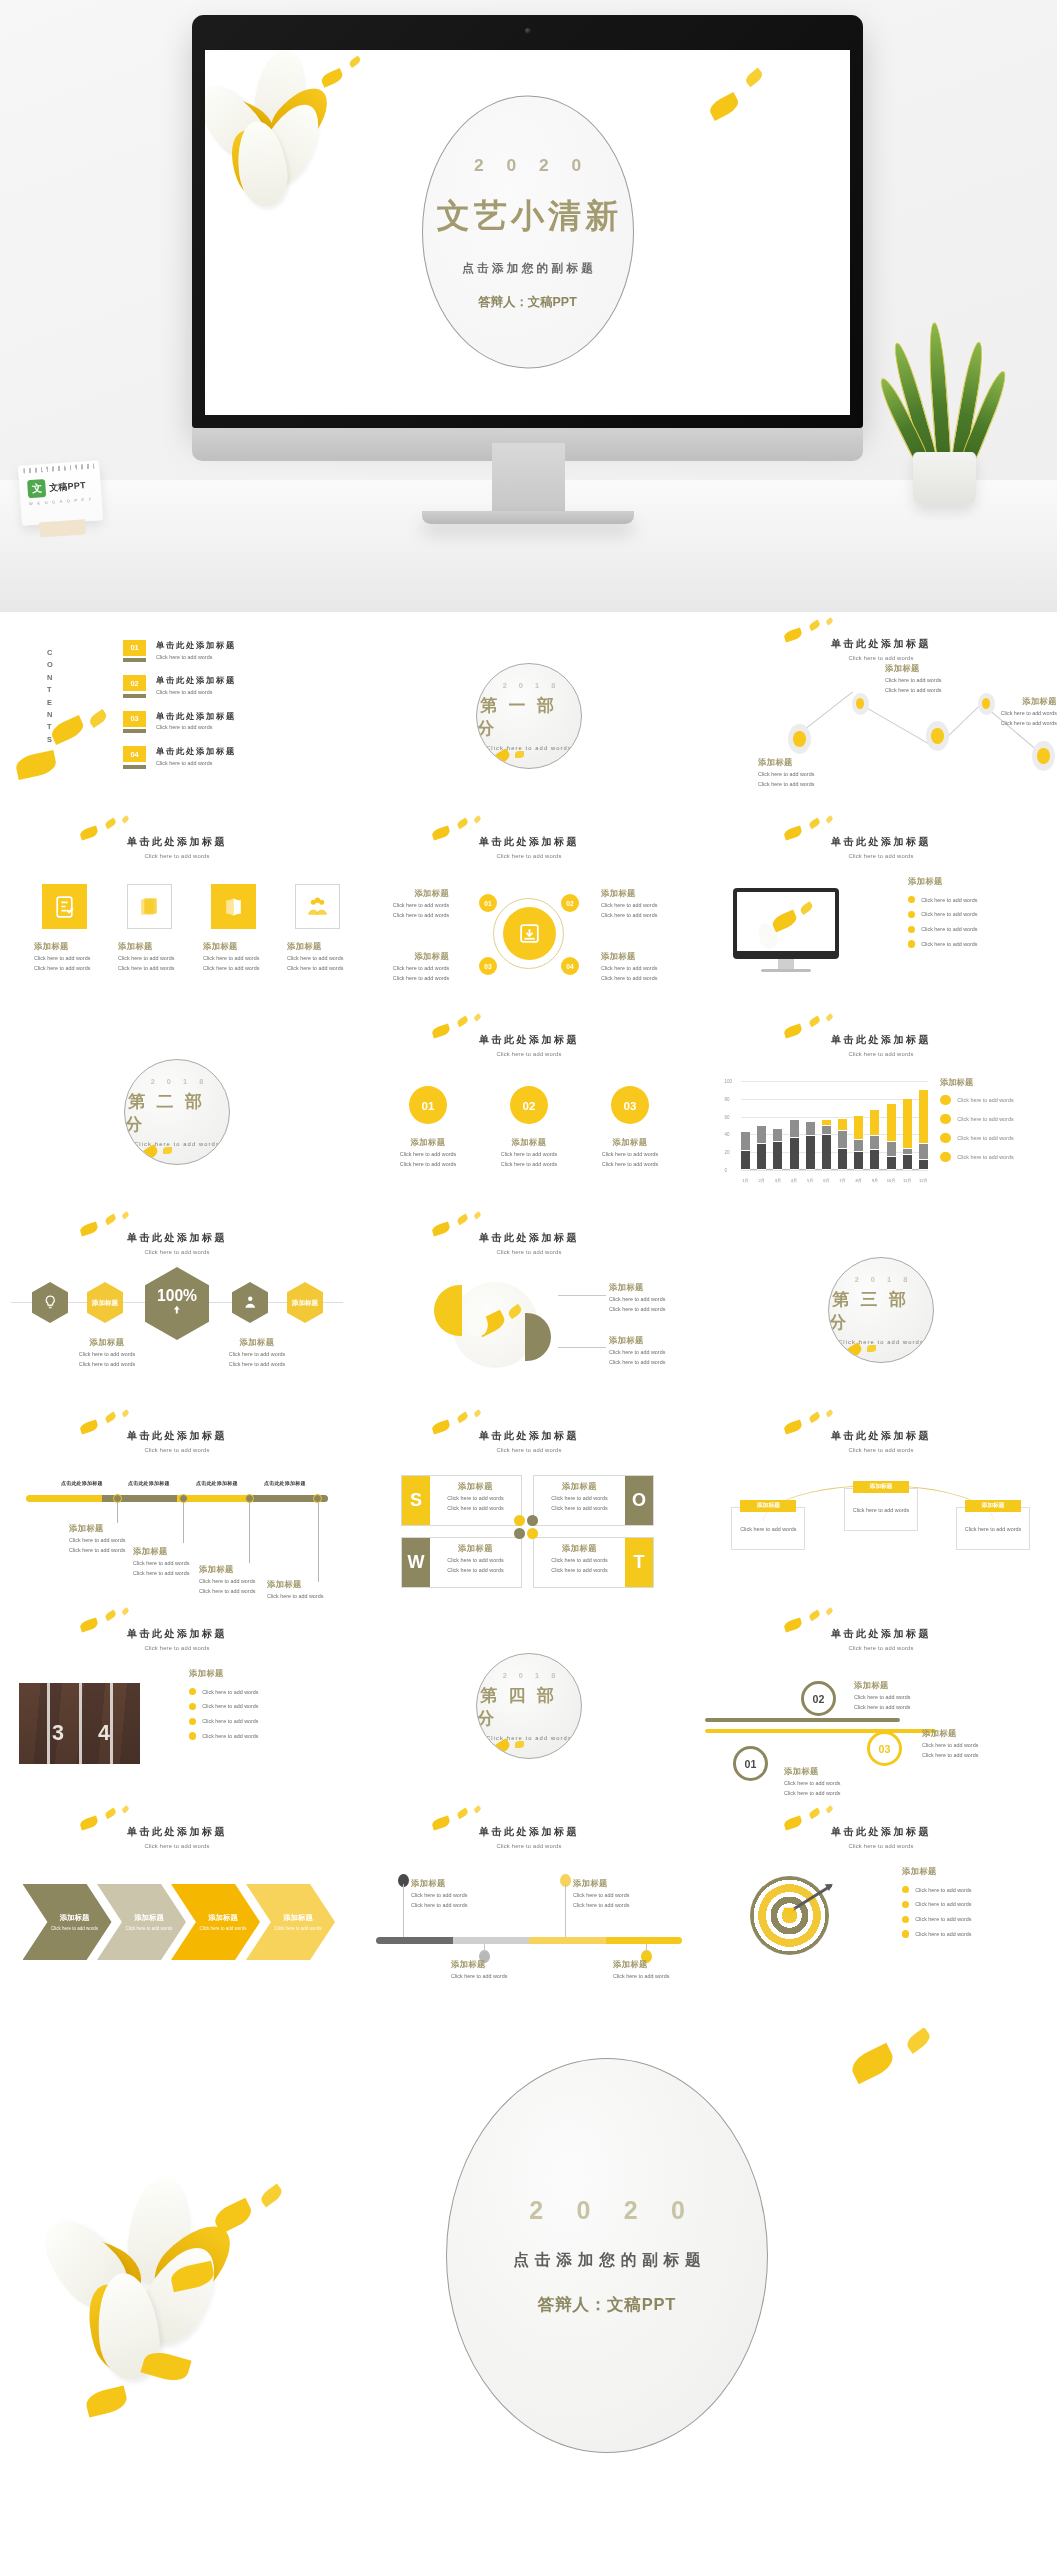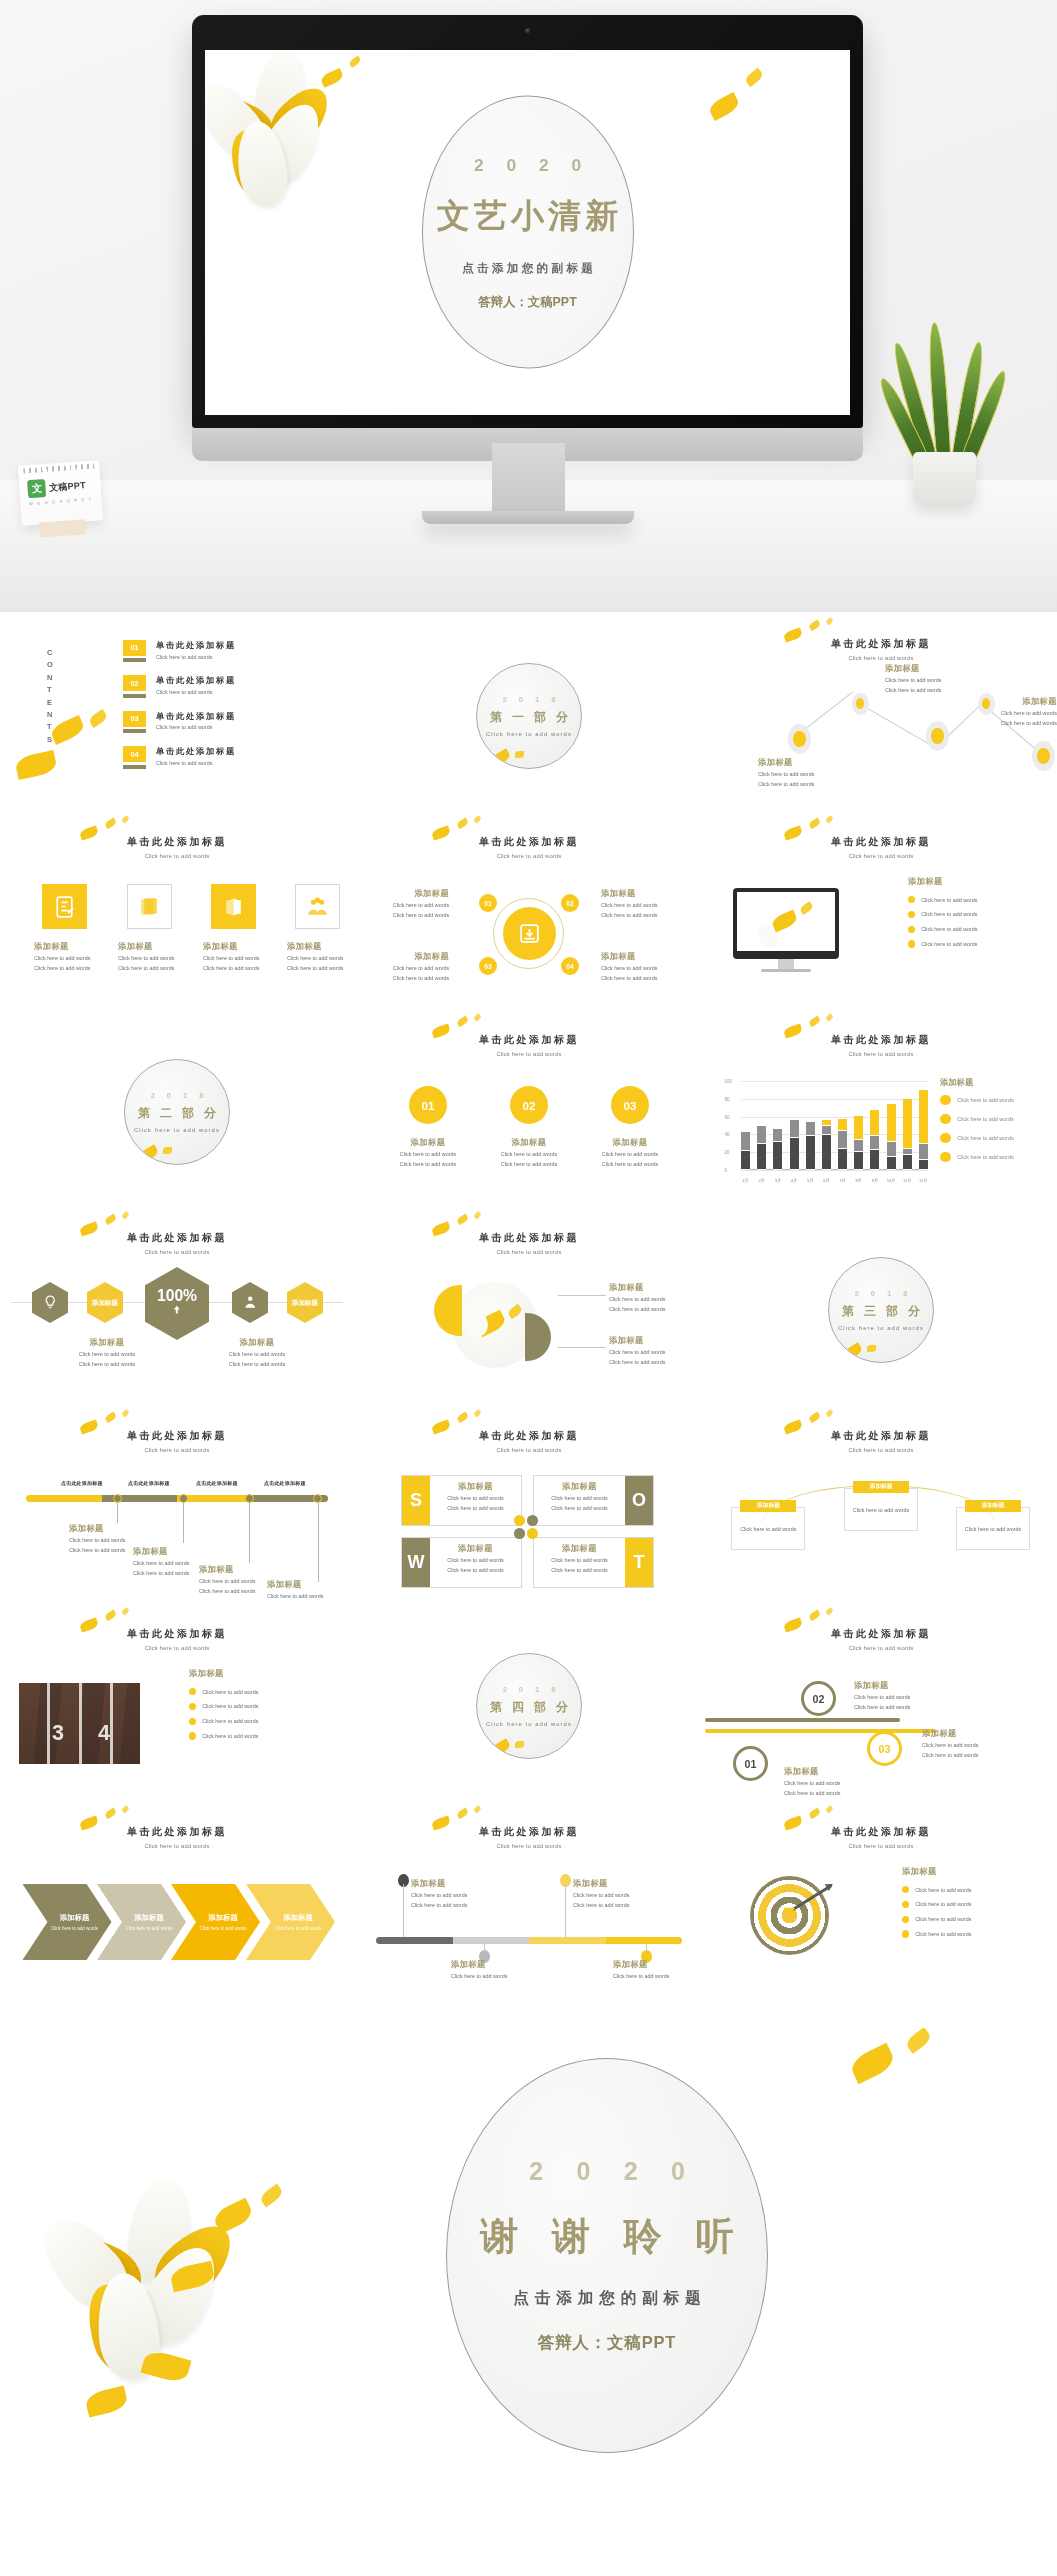--- a/index.html
+++ b/index.html
@@ -147,21 +147,21 @@
   
   .sec-circle {
     position:absolute; left:50%; top:50%; transform:translate(-50%,-50%);
     width: 106px; height: 106px; border-radius:50%;
     border:0.8px solid #a9a9a9;
     background: radial-gradient(circle at 38% 32%, #fcfcfc, #f1f1ef 70%, #ececea);
     display:flex; flex-direction:column; align-items:center; justify-content:center;
     overflow:hidden;
   }
   .sec-year { font-size:7.4px; letter-spacing:5px; color:#c9c6b4; font-weight:700; text-indent:5px;}
-  .sec-main { font-size:12px; letter-spacing:3.3px; color:#a39b6f; font-weight:700; margin:4.1px 0 5px; text-indent:3.3px;}
+  .sec-main { font-size:17px; letter-spacing:3.3px; color:#a39b6f; font-weight:700; margin:4.1px 0 5px; text-indent:3.3px;}
   .sec-sub  { font-size:5.8px; letter-spacing:1.1px; color:#7b7b7b; }
 
   
   .contents-letters {
     position:absolute; left:46px; top:30px; display:flex; flex-direction:column;
     font-size:7.4px; font-weight:700; color:#6e6e6e; letter-spacing:0.8px; line-height:12.4px;
   }
   .toc-list { position:absolute; left:122px; top:23px; display:flex; flex-direction:column; gap:13.2px; }
   .toc-row { display:flex; align-items:flex-start; gap:10px; }
   .toc-num { width:23px; }
@@ -1229,18 +1229,17 @@
     <div class="ff-w" style="left:48px;top:96px;width:60px;height:107px;transform:rotate(-6deg);"></div>
     <div class="leaf" style="left:164px;top:28px;width:38px;height:21.5px;transform:rotate(-26deg);"></div>
     <div class="leaf sm" style="left:210px;top:11.6px;width:23px;height:13.2px;transform:rotate(-36deg);"></div>
     <div class="leaf" style="left:121px;top:88px;width:43px;height:23px;transform:rotate(-12deg);"></div>
     <div class="leaf" style="left:93px;top:177px;width:46px;height:25px;transform:rotate(16deg);"></div>
     <div class="leaf" style="left:36px;top:213px;width:41px;height:23px;transform:rotate(-14deg);"></div>
   </div>
 
   <div class="final-ellipse">
     <div class="f-year">2 0 2 0</div>
-    <div class="f-main">谢 谢 聆 听</div>
     <div class="f-sub">点击添加您的副标题</div>
     <div class="f-pres">答辩人：文稿PPT</div>
   </div>
 </div>
 
 
 </body></html>

